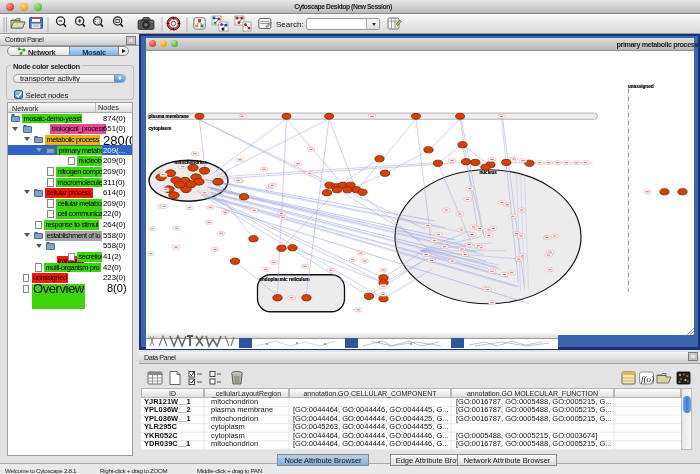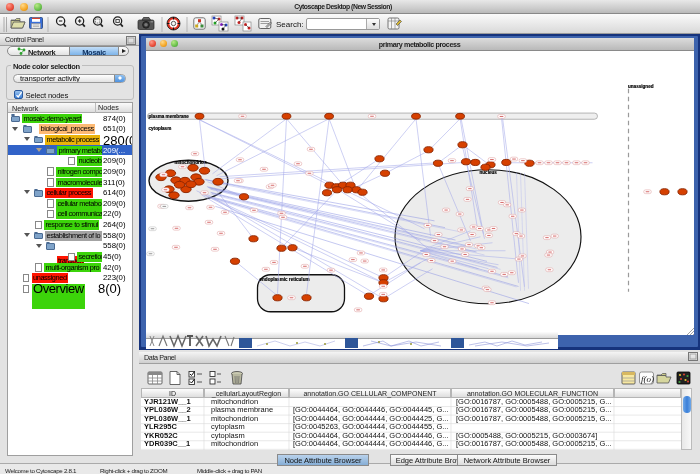--- a/index.html
+++ b/index.html
@@ -189,21 +189,21 @@
     <span style="position:absolute;left:87px;top:0;width:1px;height:10.5px;background:#bbb"></span>
   </div>
   <div style="position:absolute;left:0;top:11px;width:124px;height:341px;overflow:hidden">
 <div style="position:absolute;left:3px;top:2.0px;width:9px;height:6.5px;background:#7fa3c9;border:0.8px solid #4a6a92;border-radius:1px"></div>
       <div style="position:absolute;left:3px;top:0.8px;width:4px;height:2px;background:#7fa3c9;border:0.8px solid #4a6a92;border-radius:1px"></div>
       <div style="position:absolute;left:14px;top:0.0px;height:9.8px;line-height:9.8px;background:#3cd40a;color:#000;font-size:7.4px;padding:0 1.5px;white-space:nowrap;overflow:hidden;letter-spacing:-0.42px;max-width:80px">mosaic-demo-yeast</div>
       <div style="position:absolute;left:95px;top:0.0px;height:9.8px;line-height:9.8px;color:#000;font-size:7.8px;white-space:nowrap">874(0)</div>
 <div style="position:absolute;left:4px;top:13.0px;width:0;height:0;border-left:3.2px solid transparent;border-right:3.2px solid transparent;border-top:4.5px solid #555"></div>
       <div style="position:absolute;left:14.5px;top:12.7px;width:9px;height:6.5px;background:#7fa3c9;border:0.8px solid #4a6a92;border-radius:1px"></div>
       <div style="position:absolute;left:14.5px;top:11.5px;width:4px;height:2px;background:#7fa3c9;border:0.8px solid #4a6a92;border-radius:1px"></div>
-      <div style="position:absolute;left:31px;top:10.7px;height:9.8px;line-height:9.8px;background:#fdba74;color:#000;font-size:7.4px;padding:0 1.5px;white-space:nowrap;overflow:hidden;letter-spacing:-0.42px;max-width:68px">biological_process</div>
+      <div style="position:absolute;left:42px;top:10.7px;height:9.8px;line-height:9.8px;background:#ec4899;color:#000;font-size:7.4px;padding:0 1.5px;white-space:nowrap;overflow:hidden;letter-spacing:-0.42px;max-width:68px">biological_process</div>
       <div style="position:absolute;left:95px;top:10.7px;height:9.8px;line-height:9.8px;color:#000;font-size:7.8px;white-space:nowrap">651(0)</div>
 <div style="position:absolute;left:16px;top:23.6px;width:0;height:0;border-left:3.2px solid transparent;border-right:3.2px solid transparent;border-top:4.5px solid #555"></div>
       <div style="position:absolute;left:26px;top:23.3px;width:9px;height:6.5px;background:#7fa3c9;border:0.8px solid #4a6a92;border-radius:1px"></div>
       <div style="position:absolute;left:26px;top:22.1px;width:4px;height:2px;background:#7fa3c9;border:0.8px solid #4a6a92;border-radius:1px"></div>
       <div style="position:absolute;left:37px;top:21.3px;height:9.8px;line-height:9.8px;background:#eab308;color:#000;font-size:7.4px;padding:0 1.5px;white-space:nowrap;overflow:hidden;letter-spacing:-0.42px;max-width:57px">metabolic process</div>
       <div style="position:absolute;left:95px;top:22px;height:9.8px;line-height:9.8px;color:#000;font-size:13px;white-space:nowrap">280(0)</div>
 <div style="position:absolute;left:0;top:31.3px;width:126px;height:10.66px;background:#3163c8"></div>
       <div style="position:absolute;left:28px;top:34.3px;width:0;height:0;border-left:3.2px solid transparent;border-right:3.2px solid transparent;border-top:4.5px solid #b0a088"></div>
       <div style="position:absolute;left:38px;top:34.0px;width:9px;height:6.5px;background:#7fa3c9;border:0.8px solid #4a6a92;border-radius:1px"></div>
       <div style="position:absolute;left:38px;top:32.8px;width:4px;height:2px;background:#7fa3c9;border:0.8px solid #4a6a92;border-radius:1px"></div>
@@ -237,40 +237,40 @@
       <div style="position:absolute;left:26px;top:118.1px;width:4px;height:2px;background:#7fa3c9;border:0.8px solid #4a6a92;border-radius:1px"></div>
       <div style="position:absolute;left:37px;top:117.3px;height:9.8px;line-height:9.8px;background:#a3a3a3;color:#000;font-size:7.4px;padding:0 1.5px;white-space:nowrap;overflow:hidden;letter-spacing:-0.42px;max-width:57px">establishment of lo</div>
       <div style="position:absolute;left:95px;top:117.3px;height:9.8px;line-height:9.8px;color:#000;font-size:7.8px;white-space:nowrap">558(0)</div>
 <div style="position:absolute;left:28px;top:130.2px;width:0;height:0;border-left:3.2px solid transparent;border-right:3.2px solid transparent;border-top:4.5px solid #555"></div>
       <div style="position:absolute;left:38px;top:129.9px;width:9px;height:6.5px;background:#7fa3c9;border:0.8px solid #4a6a92;border-radius:1px"></div>
       <div style="position:absolute;left:38px;top:128.7px;width:4px;height:2px;background:#7fa3c9;border:0.8px solid #4a6a92;border-radius:1px"></div>
       <div style="position:absolute;left:49px;top:142px;height:9.8px;line-height:9.8px;background:#ff1400;color:#000;font-size:7.4px;padding:0 1px;white-space:nowrap;overflow:hidden;letter-spacing:-0.42px;max-width:45px">transport</div>
       <div style="position:absolute;left:95px;top:127.9px;height:9.8px;line-height:9.8px;color:#000;font-size:7.8px;white-space:nowrap">558(0)</div>
 <div style="position:absolute;left:60px;top:139.1px;width:6.5px;height:8.5px;background:#fff;border:0.8px solid #888"></div>
       <div style="position:absolute;left:69px;top:138.6px;height:9.8px;line-height:9.8px;background:#3cd40a;color:#000;font-size:7.4px;padding:0 1.5px;white-space:nowrap;overflow:hidden;letter-spacing:-0.42px;max-width:25px">secretion</div>
-      <div style="position:absolute;left:95px;top:138.6px;height:9.8px;line-height:9.8px;color:#000;font-size:7.8px;white-space:nowrap">45(0)</div>
+      <div style="position:absolute;left:95px;top:138.6px;height:9.8px;line-height:9.8px;color:#000;font-size:7.8px;white-space:nowrap">41(2)</div>
 <div style="position:absolute;left:27px;top:149.7px;width:6.5px;height:8.5px;background:#fff;border:0.8px solid #888"></div>
       <div style="position:absolute;left:36px;top:149.2px;height:9.8px;line-height:9.8px;background:#3cd40a;color:#000;font-size:7.4px;padding:0 1.5px;white-space:nowrap;overflow:hidden;letter-spacing:-0.42px;max-width:58px">multi-organism pro</div>
       <div style="position:absolute;left:95px;top:149.2px;height:9.8px;line-height:9.8px;color:#000;font-size:7.8px;white-space:nowrap">42(0)</div>
 <div style="position:absolute;left:14.5px;top:160.4px;width:6.5px;height:8.5px;background:#fff;border:0.8px solid #888"></div>
       <div style="position:absolute;left:23.5px;top:159.9px;height:9.8px;line-height:9.8px;background:#ff1400;color:#000;font-size:7.4px;padding:0 1.5px;white-space:nowrap;overflow:hidden;letter-spacing:-0.42px;max-width:70px">unassigned</div>
       <div style="position:absolute;left:95px;top:159.9px;height:9.8px;line-height:9.8px;color:#000;font-size:7.8px;white-space:nowrap">223(0)</div>
 <div style="position:absolute;left:14.5px;top:171.1px;width:6.5px;height:8.5px;background:#fff;border:0.8px solid #888"></div>
       <div style="position:absolute;left:23.5px;top:170.6px;height:25px;line-height:9.8px;background:#3cd40a;color:#000;font-size:13px;padding:0 1.5px;white-space:nowrap;overflow:hidden;letter-spacing:-0.42px;max-width:70px">Overview</div>
-      <div style="position:absolute;left:90px;top:170.6px;height:9.8px;line-height:9.8px;color:#000;font-size:13px;white-space:nowrap">8(0)</div>
+      <div style="position:absolute;left:99px;top:170.6px;height:9.8px;line-height:9.8px;color:#000;font-size:11px;white-space:nowrap">8(0)</div>
   </div>
 </div>
 
 <div class="abs mdi"></div>
 <div class="abs win">
   <div class="wtitle"></div>
   <div class="abs tl" style="left:8px;top:4.2px;width:7px;height:7px;background:radial-gradient(circle at 35% 30%,#ff9a8a,#e84b38 60%,#b33024)"></div>
   <div class="abs tl" style="left:19px;top:4.2px;width:7px;height:7px;background:radial-gradient(circle at 35% 30%,#ffd98a,#f5a623 60%,#c97d12)"></div>
   <div class="abs tl" style="left:30px;top:4.2px;width:7px;height:7px;background:radial-gradient(circle at 35% 30%,#b8e986,#68c04a 60%,#3f8f2a)"></div>
-  <div class="abs" style="left:0;top:3.5px;width:557px;text-align:center;font-size:7.2px;font-weight:bold;color:#222;letter-spacing:-0.4px">primary metabolic process</div>
+  <div class="abs" style="left:0;top:3.5px;width:557px;text-align:right;font-size:7.2px;font-weight:bold;color:#222;letter-spacing:-0.4px">primary metabolic process</div>
   <div class="canvas"></div>
 </div>
 <svg width="548" height="285" viewBox="145.5 50.5 548 284.5" style="position:absolute;left:145.5px;top:50.5px">
 <rect x="147" y="112.3" width="450" height="6.2" rx="3.1" fill="#efefef" stroke="#9a9a9a" stroke-width="0.7"></rect>
 <ellipse cx="188" cy="180" rx="39.5" ry="20.5" fill="#ececec" stroke="#111" stroke-width="1.4"></ellipse>
 <ellipse cx="487.5" cy="236" rx="93" ry="67" fill="#ececec" stroke="#111" stroke-width="1.15"></ellipse>
 <rect x="257" y="274" width="87" height="37" rx="13" fill="#ececec" stroke="#111" stroke-width="1.3"></rect>
 <line x1="628" y1="88" x2="628" y2="291" stroke="#9a9a9a" stroke-width="1.2" stroke-dasharray="4.5,3.5"></line>
 <text transform="translate(148,116.8) scale(0.5)" font-family="Liberation Sans,sans-serif" font-size="9.2" font-weight="bold" fill="#000" stroke="#000" stroke-width="0.35">plasma membrane</text>
 <text transform="translate(148,129.5) scale(0.5)" font-family="Liberation Sans,sans-serif" font-size="9.2" font-weight="bold" fill="#000" stroke="#000" stroke-width="0.35">cytoplasm</text>

